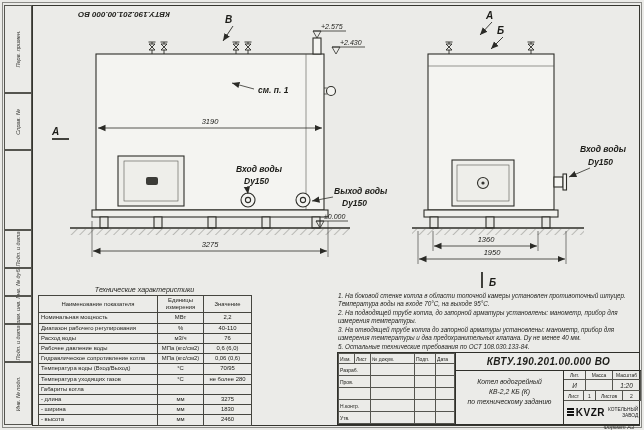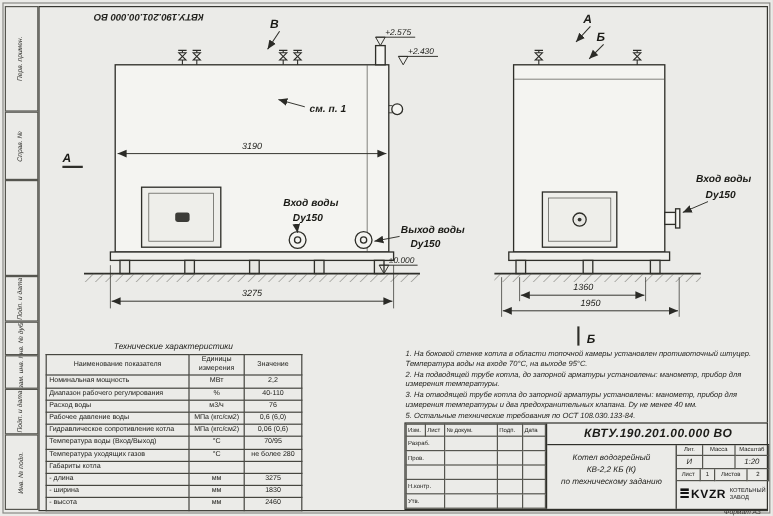--- a/index.html
+++ b/index.html
@@ -40,21 +40,21 @@
   .tb-mid{flex:1;display:flex;}
   .tb-name{width:108px;border-right:0.9px solid #2f2f2a;box-sizing:border-box;text-align:center;
            font-size:6.8px;font-style:italic;padding-top:6px;line-height:1.45;}
   .tb-side{width:77px;display:flex;flex-direction:column;}
   .r{display:flex;}
   .cell{border-right:0.6px solid #55554f;border-bottom:0.6px solid #55554f;box-sizing:border-box;
         display:flex;align-items:center;justify-content:center;overflow:hidden;}
   .h9{height:9px;font-size:4.9px;}
   .h11{height:11px;font-size:6.5px;font-style:italic;}
   .h10{height:10px;font-size:5px;}
-  .tb-co{flex:1;display:flex;align-items:center;justify-content:center;gap:3px;}
+  .tb-co{flex:1;display:flex;align-items:center;justify-content:center;gap:3px;text-align:right;}
   .logo{font-weight:900;font-size:10px;letter-spacing:0.5px;color:#111;}
   .logo .bars{display:inline-block;width:7px;height:8px;background:
        linear-gradient(#111 0 2px,transparent 2px 3px,#111 3px 5px,transparent 5px 6px,#111 6px 8px);margin-right:2px;}
   .co-txt{font-size:4.8px;line-height:5.2px;color:#222;}
   .fmt{position:absolute;right:10px;bottom:0px;font-size:5.6px;font-style:italic;color:#2e2e2a;}
 </style>
 </head>
 <body>
 
 <div class="sheet">

